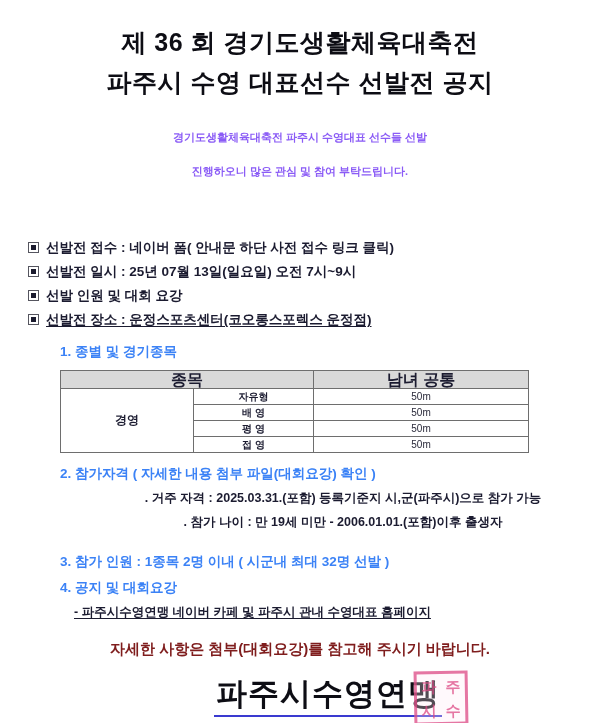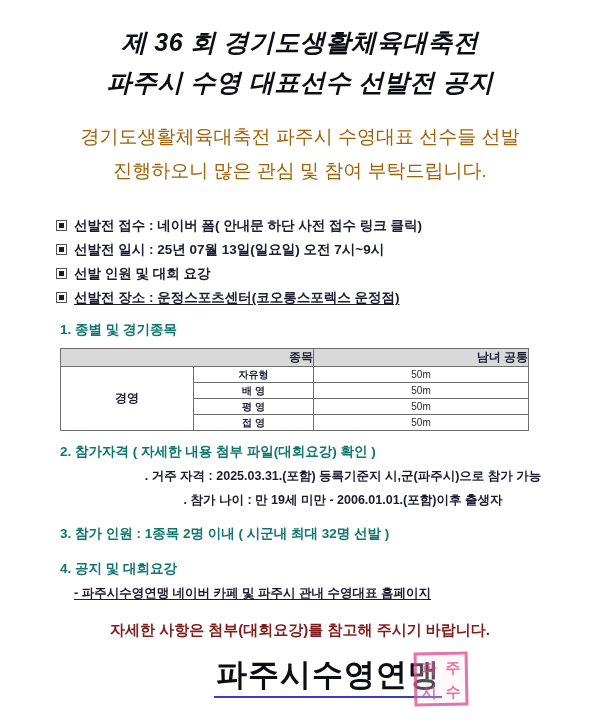--- a/index.html
+++ b/index.html
@@ -26,40 +26,39 @@
     padding-top: 22px;
     text-align: center;
   }
   .title-line {
     font-size: 25px;
     font-weight: bold;
     letter-spacing: 0.5px;
     line-height: 40px;
     color: #0d0d14;
     white-space: nowrap;
-    font-style: italic;
   }
 
   
   .intro {
     margin-top: 18px;
     text-align: center;
   }
   .intro-line {
-    font-size: 19px;
-    font-weight: normal;
+    font-size: 11px;
+    font-weight: bold;
     line-height: 34px;
-    color: #a16207;
+    color: #8b5cf6;
     white-space: nowrap;
   }
 
   
   .bullets {
-    margin-top: 26px;
-    padding-left: 56px;
+    margin-top: 48px;
+    padding-left: 28px;
   }
   .bullet-row {
     display: flex;
     align-items: flex-start;
     line-height: 23px;
     margin-bottom: 1px;
   }
   .bullet-mark {
     flex: 0 0 auto;
     width: 11px;
@@ -103,21 +102,21 @@
   }
 
   
   .numbered {
     padding-left: 60px;
     margin-top: 9px;
   }
   .num-row {
     font-size: 13.5px;
     font-weight: bold;
-    color: #0f766e;
+    color: #3b82f6;
     line-height: 24px;
     white-space: nowrap;
   }
   .dot-row {
     padding-left: 26px;
     font-size: 12.5px;
     font-weight: bold;
     color: #1b1b30;
     line-height: 24px;
     white-space: nowrap;
@@ -152,22 +151,21 @@
     color: #1b1b30;
     text-align: center;
     padding: 0;
     height: 15px;
     line-height: 15px;
   }
   table.events thead th {
     background: #d9d9d9;
     height: 17px;
     line-height: 17px;
-    font-size: 12px;
-    text-align: right;
+    font-size: 16px;
   }
   table.events td.group {
     font-size: 12px;
   }
   table.events td.value {
     font-weight: normal;
     font-size: 10px;
     color: #2a2a3a;
   }
   .col-a { width: 133px; }
@@ -308,25 +306,25 @@
       </tbody>
     </table>
   </div>
 
   <div class="numbered">
     <div class="num-row">2. 참가자격 ( 자세한 내용 첨부 파일(대회요강) 확인 )</div>
     <div class="dot-row">. 거주   자격 : 2025.03.31.(포함) 등록기준지 시,군(파주시)으로 참가 가능</div>
     <div class="dot-row">. 참가   나이 : 만 19세 미만 - 2006.01.01.(포함)이후 출생자</div>
   </div>
 
-  <div class="numbered" style="margin-top:10px;">
+  <div class="numbered" style="margin-top:16px;">
     <div class="num-row">3. 참가 인원 : 1종목 2명 이내 ( 시군내 최대 32명 선발 )</div>
   </div>
 
-  <div class="numbered" style="margin-top:11px;">
+  <div class="numbered" style="margin-top:2px;">
     <div class="num-row">4. 공지 및 대회요강</div>
     <div class="dash-row">
       <span class="u">- 파주시수영연맹 네이버 카페 및 파주시 관내 수영대표 홈페이지</span>
     </div>
   </div>
 
   <div class="closing">자세한 사항은 첨부(대회요강)를 참고해 주시기 바랍니다.</div>
 
   <div class="signature">
     <div class="sig-inner">

